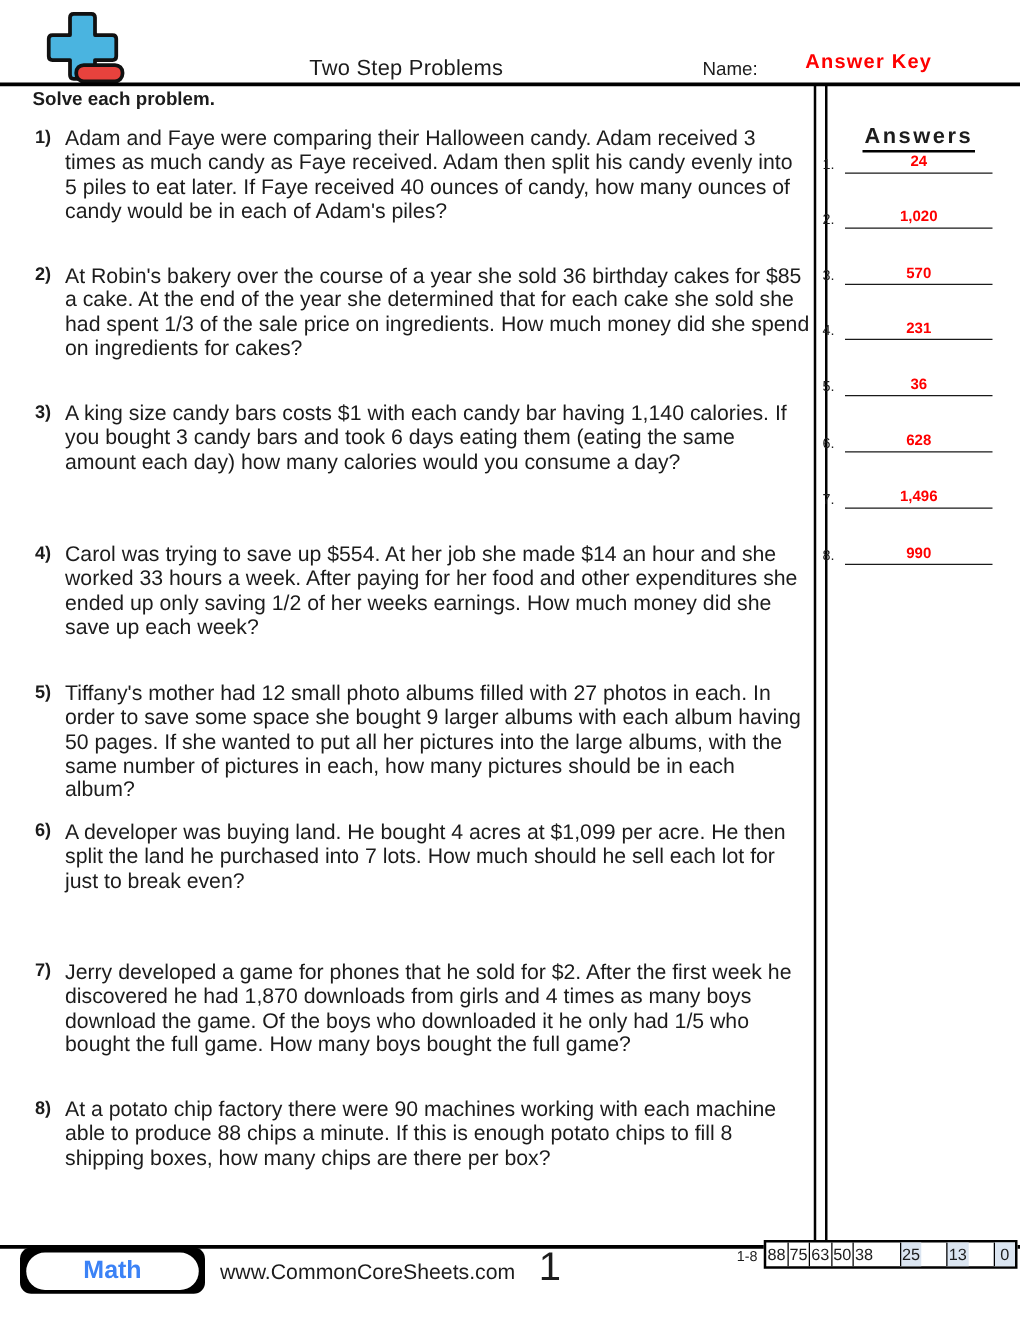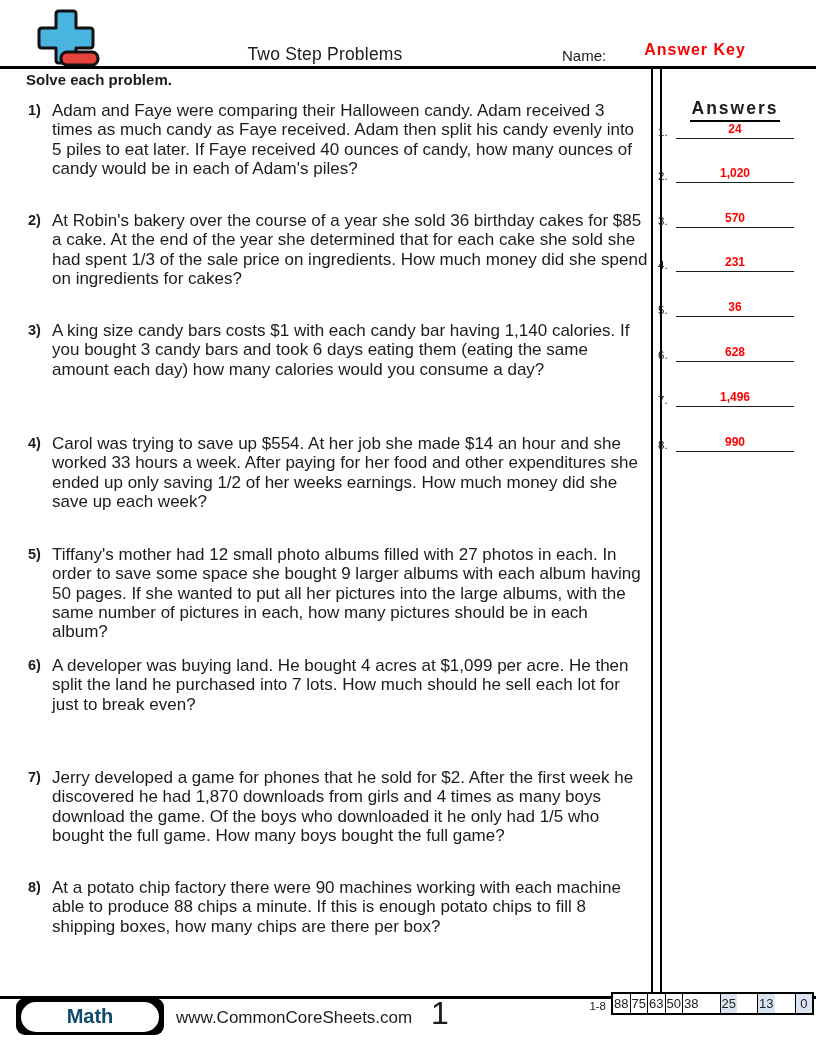--- a/index.html
+++ b/index.html
@@ -53,21 +53,21 @@
   
   .footer-rule { position:absolute; left:0; top:996px; width:816px; height:2.5px; background:#000; }
   .subject-badge {
     position:absolute; left:16px; top:998px; width:148px; height:37px;
     background:#000; border-radius:9px;
   }
   .subject-badge .pill {
     position:absolute; left:5px; right:5px; top:3.5px; bottom:3.5px;
     background:#fff; border-radius:16px;
     display:flex; align-items:center; justify-content:center;
-    font-size:20px; font-weight:bold; color:#0c4a6e;
+    font-size:20px; font-weight:bold; color:#3b82f6;
   }
   .website { position:absolute; left:176px; top:1008px; font-size:17px; }
   .page-number { position:absolute; left:400px; top:995px; width:80px; text-align:center; font-size:32px; }
   .score-range { position:absolute; left:578px; top:1000px; width:28px; font-size:11.5px; text-align:right; }
   .score-table {
     position:absolute; left:611px; top:992px; width:203px; height:23px;
     display:flex; border:2px solid #000; box-sizing:border-box; background:#fff;
   }
   .score-cell {
     flex:1; display:flex; align-items:center; justify-content:center;

